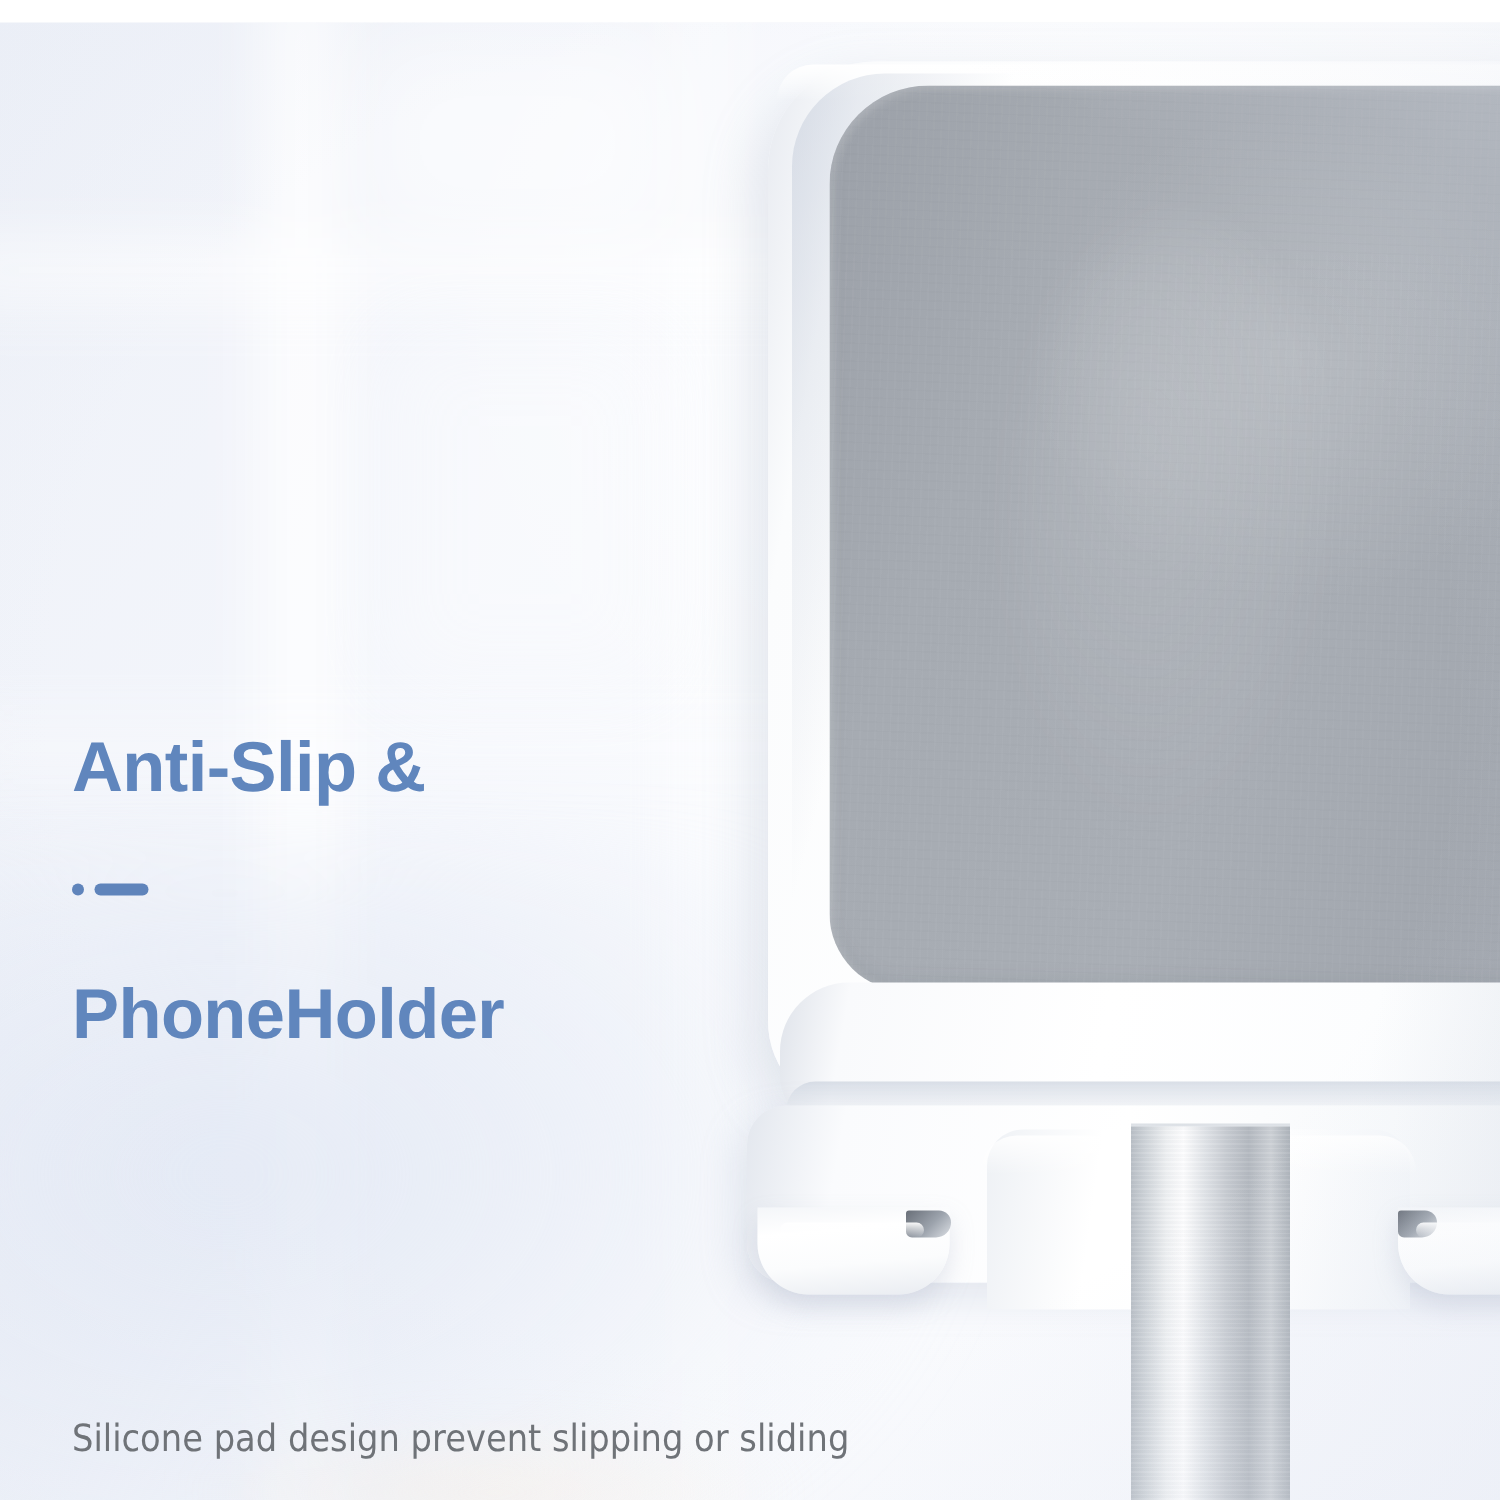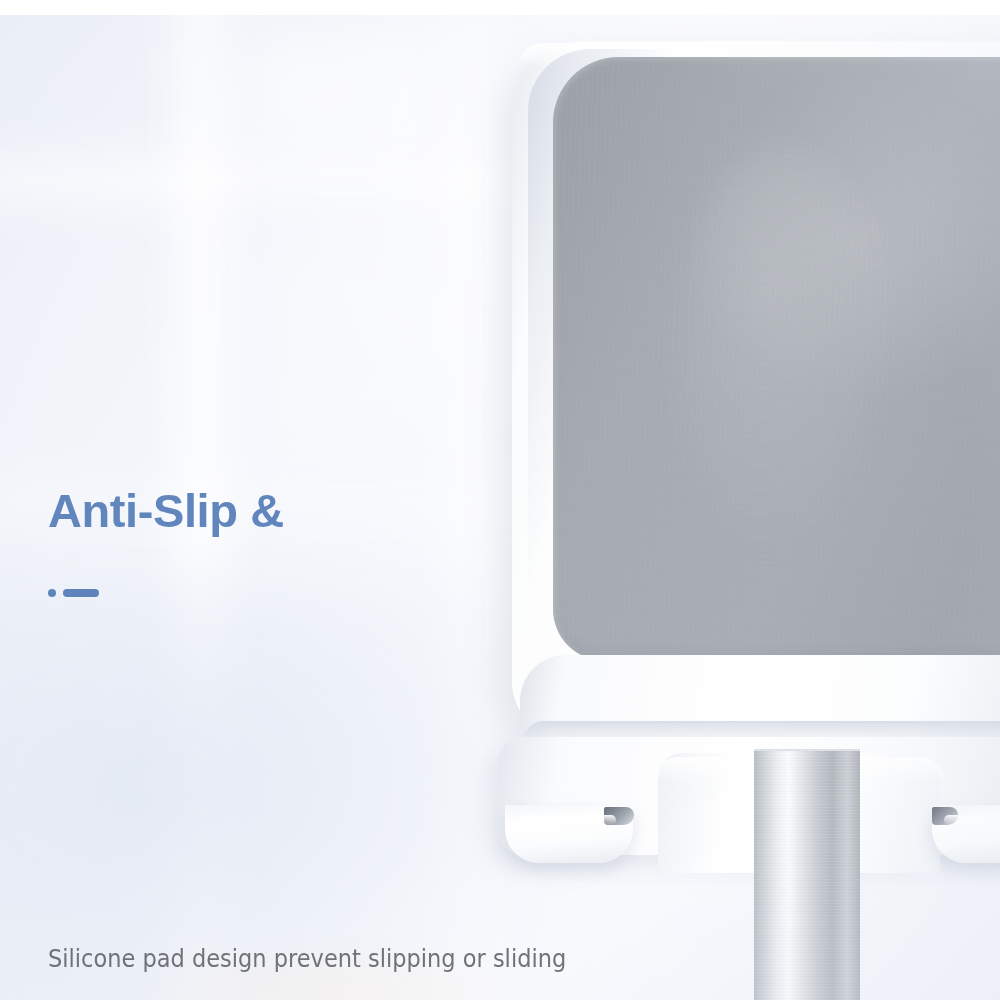--- a/index.html
+++ b/index.html
@@ -339,20 +339,21 @@
 
     <div class="lip lip-right"></div>
     <div class="lip-notch notch-right"></div>
     <div class="lip-gloss gloss-right"></div>
   </div>
 
   <div class="bg-vignette"></div>
 
   <div class="headline">
     <div>Anti-Slip &amp;</div>
+    <div>PhoneHolder</div>
   </div>
 
   <div class="divider">
     <span class="dot"></span>
     <span class="bar"></span>
   </div>
 
   <div class="subcopy">
     <div>Silicone pad design prevent slipping or sliding</div>
     

